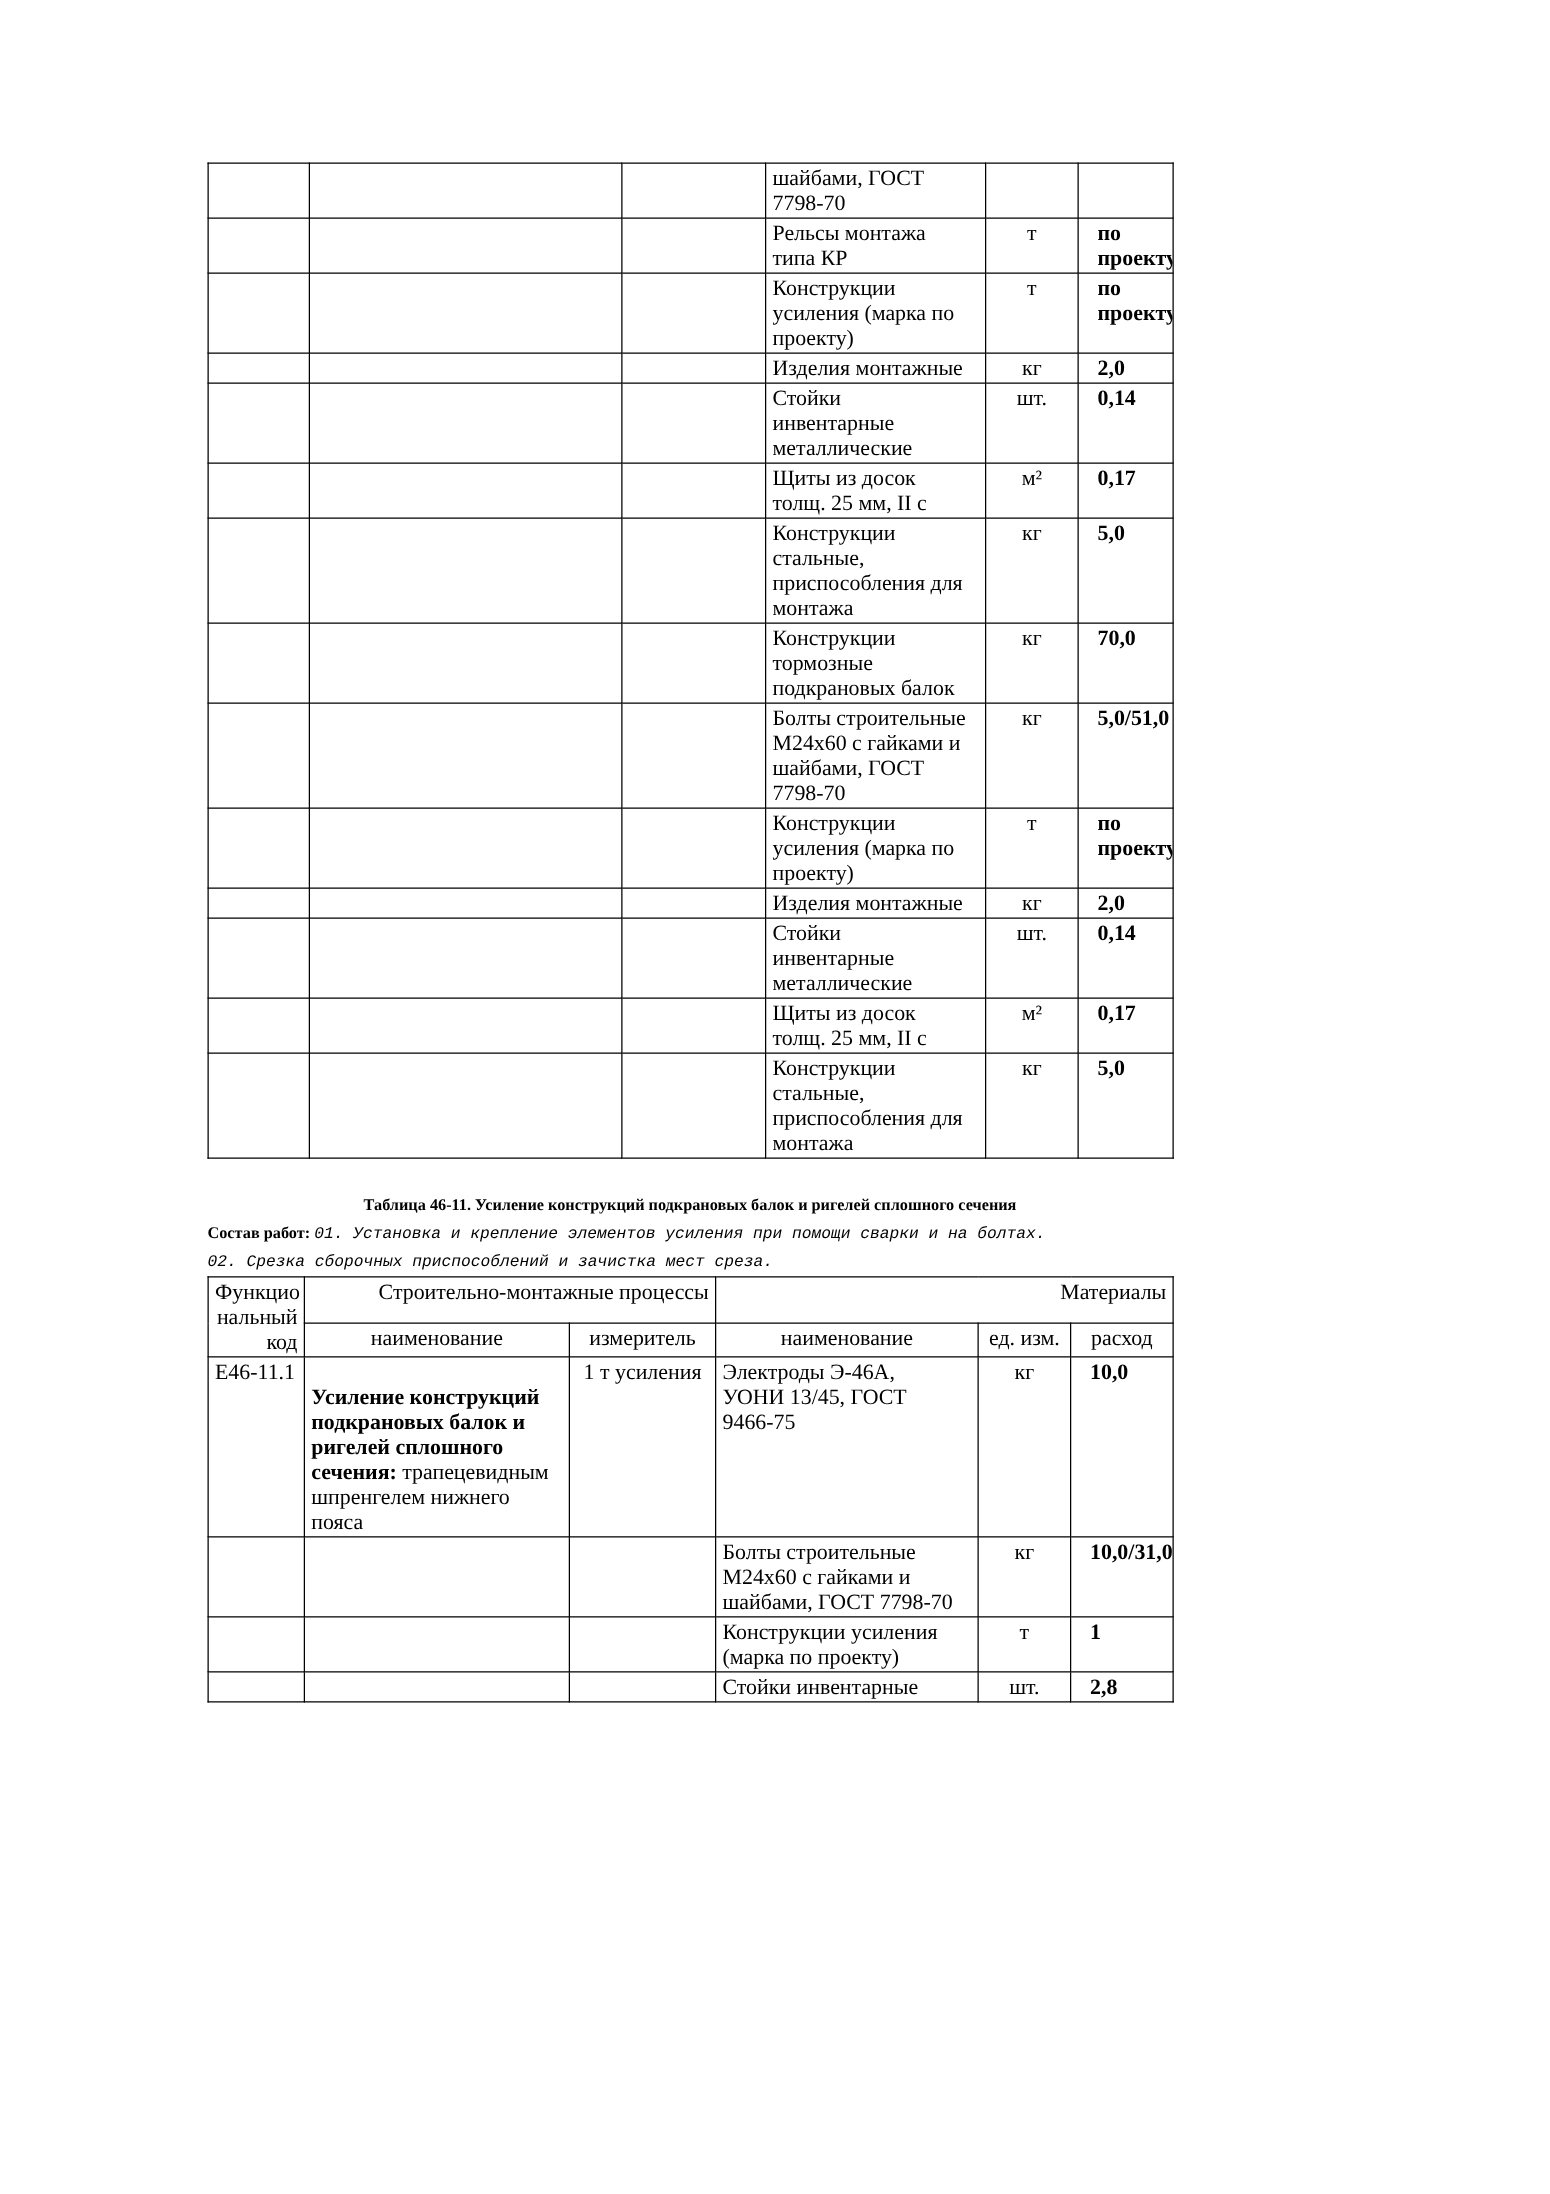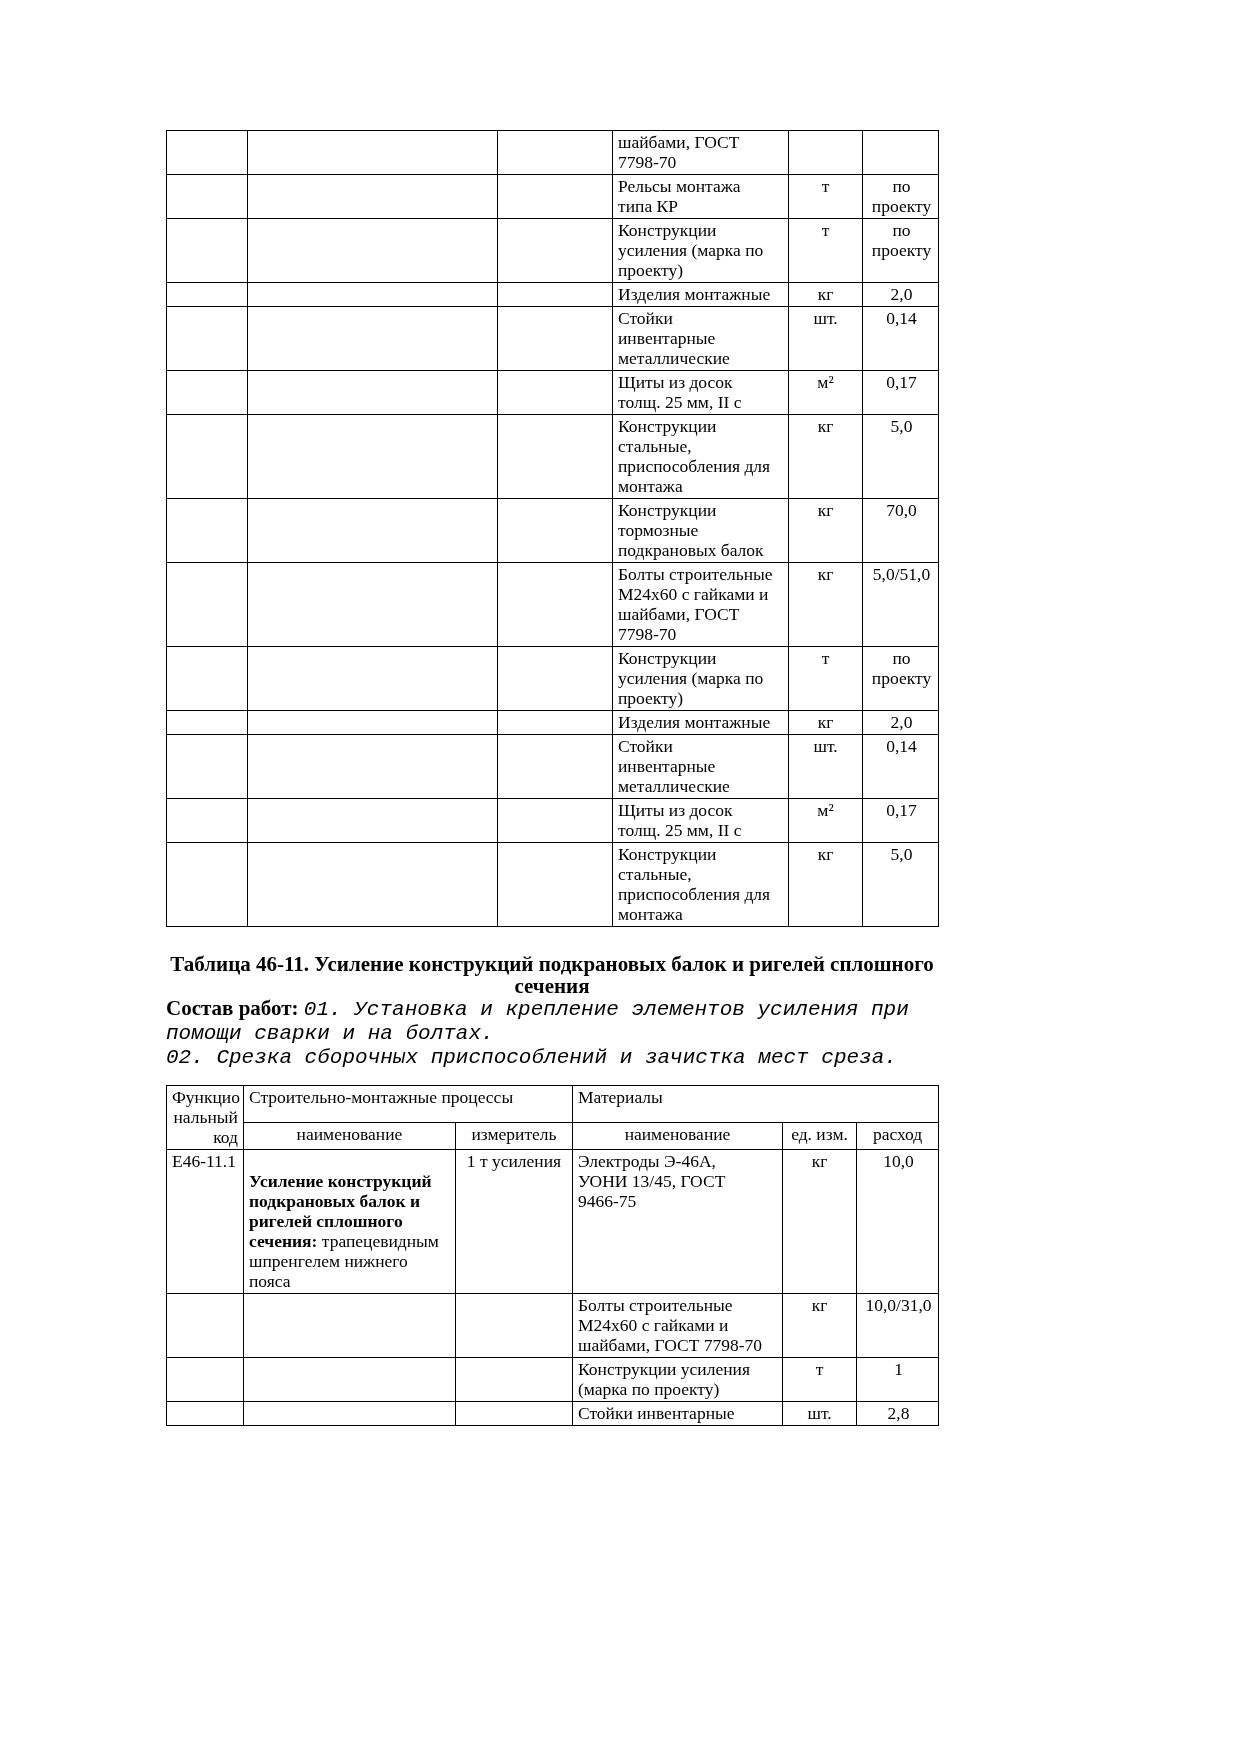--- a/index.html
+++ b/index.html
@@ -16,30 +16,30 @@
     border:1.5px solid #000;
     vertical-align:top;
     font-size:17.5px;
     line-height:20px;
     padding:1px 5px 2px;
     white-space:pre-line;
     text-align:left;
     overflow:hidden;
   }
   td.center { text-align:center; }
-  td.num { text-align:center; padding-left:5px; padding-right:3px; }
+  td.num { padding-left:15px; padding-right:3px;font-weight:bold; }
   .bold { font-weight:bold;text-align:right; }
   .italic { font-style:italic;font-family:Liberation Mono, monospace; }
 
-  .caption { margin-top:26px; margin-bottom:16px; font-size:21px; line-height:22px; }
+  .caption { margin-top:26px; font-size:13px; line-height:22px; }
   .cap-title { font-weight:bold; text-align:center; }
   .cap-works { text-align:left; }
 
   .hdr-row-1 td { height:37px;text-align:right; }
-  td.group-hdr { text-align:left; }
+  td.group-hdr { text-align:right; }
   td.col-hdr { text-align:center; }
 </style>
 </head>
 <body>
 
 <div class="page">
 
   <table>
     <colgroup>
       <col style="width:81px">

